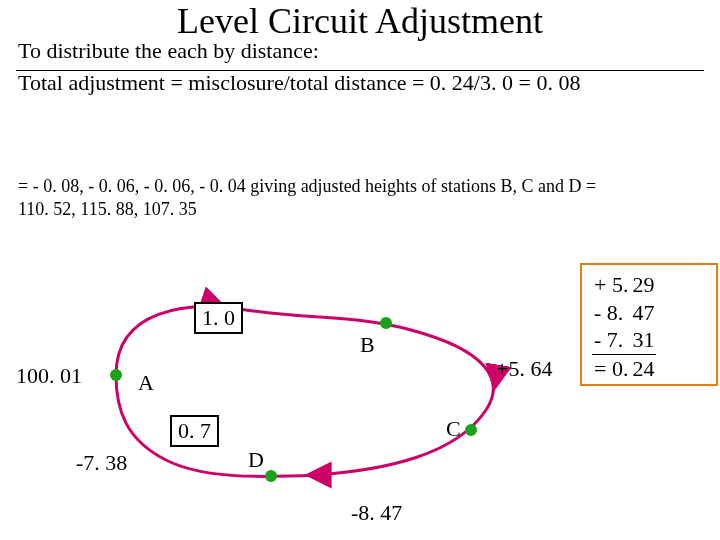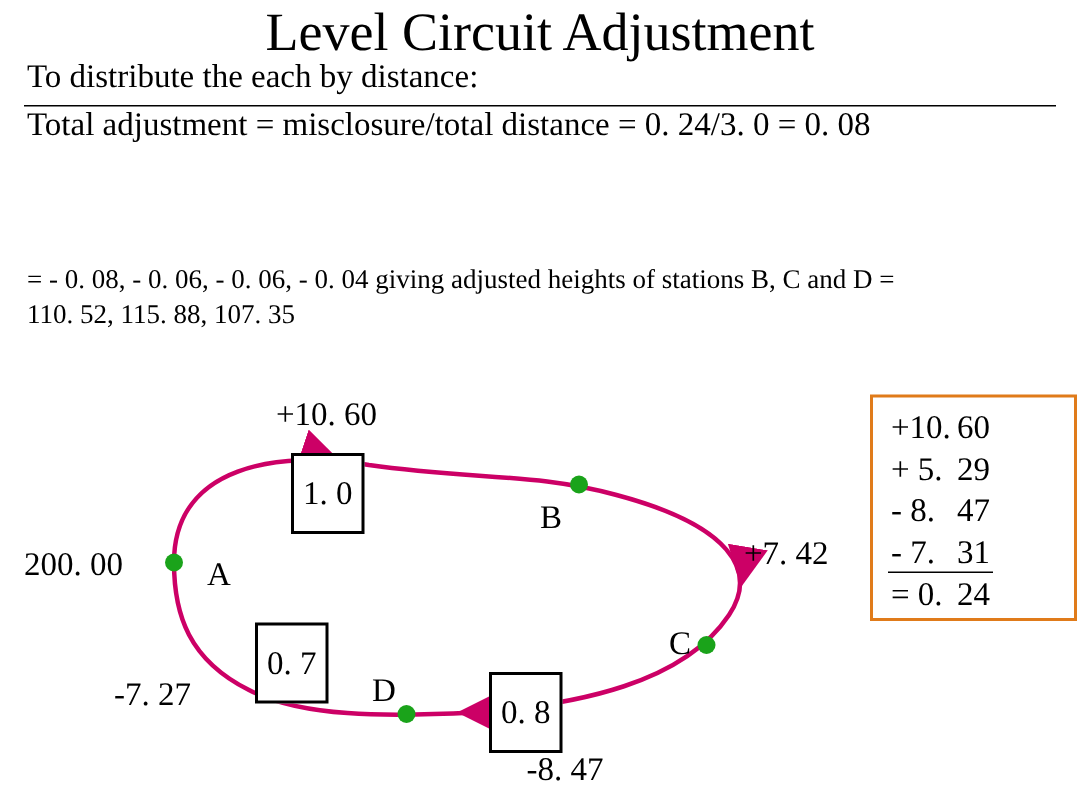--- a/index.html
+++ b/index.html
@@ -6,21 +6,21 @@
   .page{position:relative;width:720px;height:380px}
   .title{position:absolute;left:0;right:0;top:0;text-align:center;font-size:36px}
   .sub{position:absolute;left:18px;top:38px;font-size:22px}
   .hr{position:absolute;left:16px;right:16px;top:70px;border-top:1px solid #000;height:0}
   .line1{position:absolute;left:18px;top:70px;font-size:22px}
   .line2{position:absolute;left:18px;top:130px;font-size:22px}
   .line3{position:absolute;left:18px;top:175px;font-size:18px;width:600px;line-height:1.25}
   .diagram{position:absolute;left:16px;top:260px;width:560px;height:270px}
   .diagram svg{position:absolute;left:0;top:0}
   .dlabel{position:absolute;font-size:22px}
-  .dbox{position:absolute;border:2px solid #000;font-size:22px;padding:12px 6px;background:#fff}
+  .dbox{position:absolute;border:2px solid #000;font-size:22px;padding:1px 6px;background:#fff}
   .sumbox{position:absolute;left:580px;top:263px;width:120px;border:2px solid #e07b1a;padding:6px 4px 2px 10px;font-size:22px;line-height:1.25}
   .sumbox table{border-collapse:collapse}
   .sumbox td{padding:0 2px}
   .sumline td{border-top:1.5px solid #000}
 </style>
 </head>
 <body>
 
 <div class="page">
 
@@ -49,43 +49,37 @@
       <path d="M200,44 L206,46" stroke="#cc0066" stroke-width="3" marker-end="url(#ah)"></path>
       <path d="M480,120 L479,126" stroke="#cc0066" stroke-width="3" marker-end="url(#ah)"></path>
       <path d="M300,215 L294,215" stroke="#cc0066" stroke-width="3" marker-end="url(#ah)"></path>
 
       <circle cx="100" cy="115" r="6" fill="#1aa31a"></circle>
       <circle cx="370" cy="63" r="6" fill="#1aa31a"></circle>
       <circle cx="455" cy="170" r="6" fill="#1aa31a"></circle>
       <circle cx="255" cy="216" r="6" fill="#1aa31a"></circle>
     </svg>
 
-    <div class="dlabel" style="left:0px;top:103px">200. 00</div>
+    <div class="dlabel" style="left:0px;top:103px">100. 01</div>
     <div class="dlabel" style="left:122px;top:110px">A</div>
     <div class="dlabel" style="left:344px;top:72px">B</div>
     <div class="dlabel" style="left:430px;top:156px">C</div>
     <div class="dlabel" style="left:232px;top:187px">D</div>
 
-    <div class="dlabel" style="left:168px;top:3px">+10. 60</div>
-    <div class="dlabel" style="left:480px;top:96px">+7. 42</div>
+    <div class="dlabel" style="left:480px;top:96px">+5. 64</div>
     <div class="dlabel" style="left:335px;top:240px">-8. 47</div>
-    <div class="dlabel" style="left:60px;top:190px">-7. 27</div>
+    <div class="dlabel" style="left:60px;top:190px">-7. 38</div>
 
     <div class="dbox" style="left:178px;top:42px">1. 0</div>
-    <div class="dbox" style="left:310px;top:188px">0. 8</div>
     <div class="dbox" style="left:154px;top:155px">0. 7</div>
   </div>
 
   <div class="sumbox">
     <table>
       <tbody>
-          <tr>
-            <td>+10.</td>
-            <td>60</td>
-          </tr>
       <tr>
             <td>+  5.</td>
             <td>29</td>
           </tr>
       <tr>
             <td> -  8.</td>
             <td>47</td>
           </tr>
       <tr>
             <td> -  7.</td>

